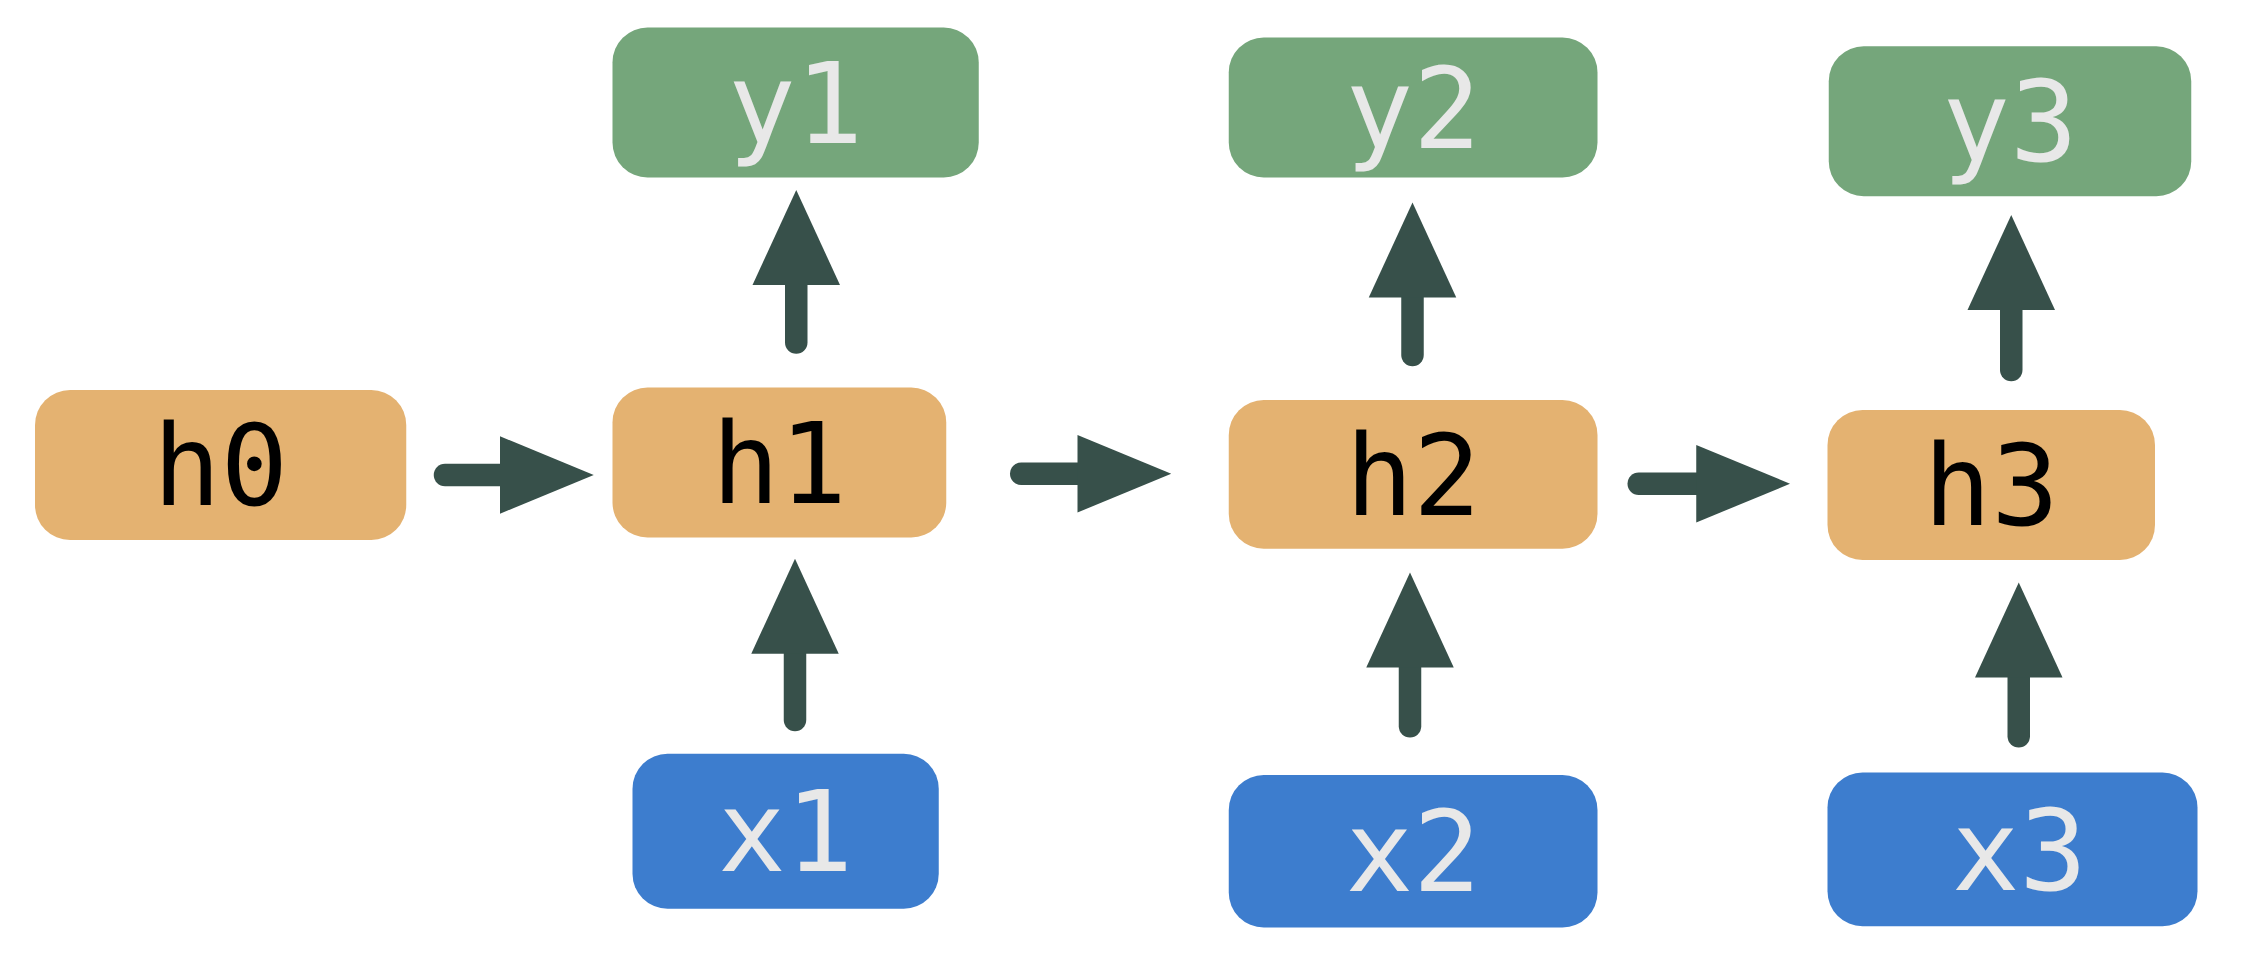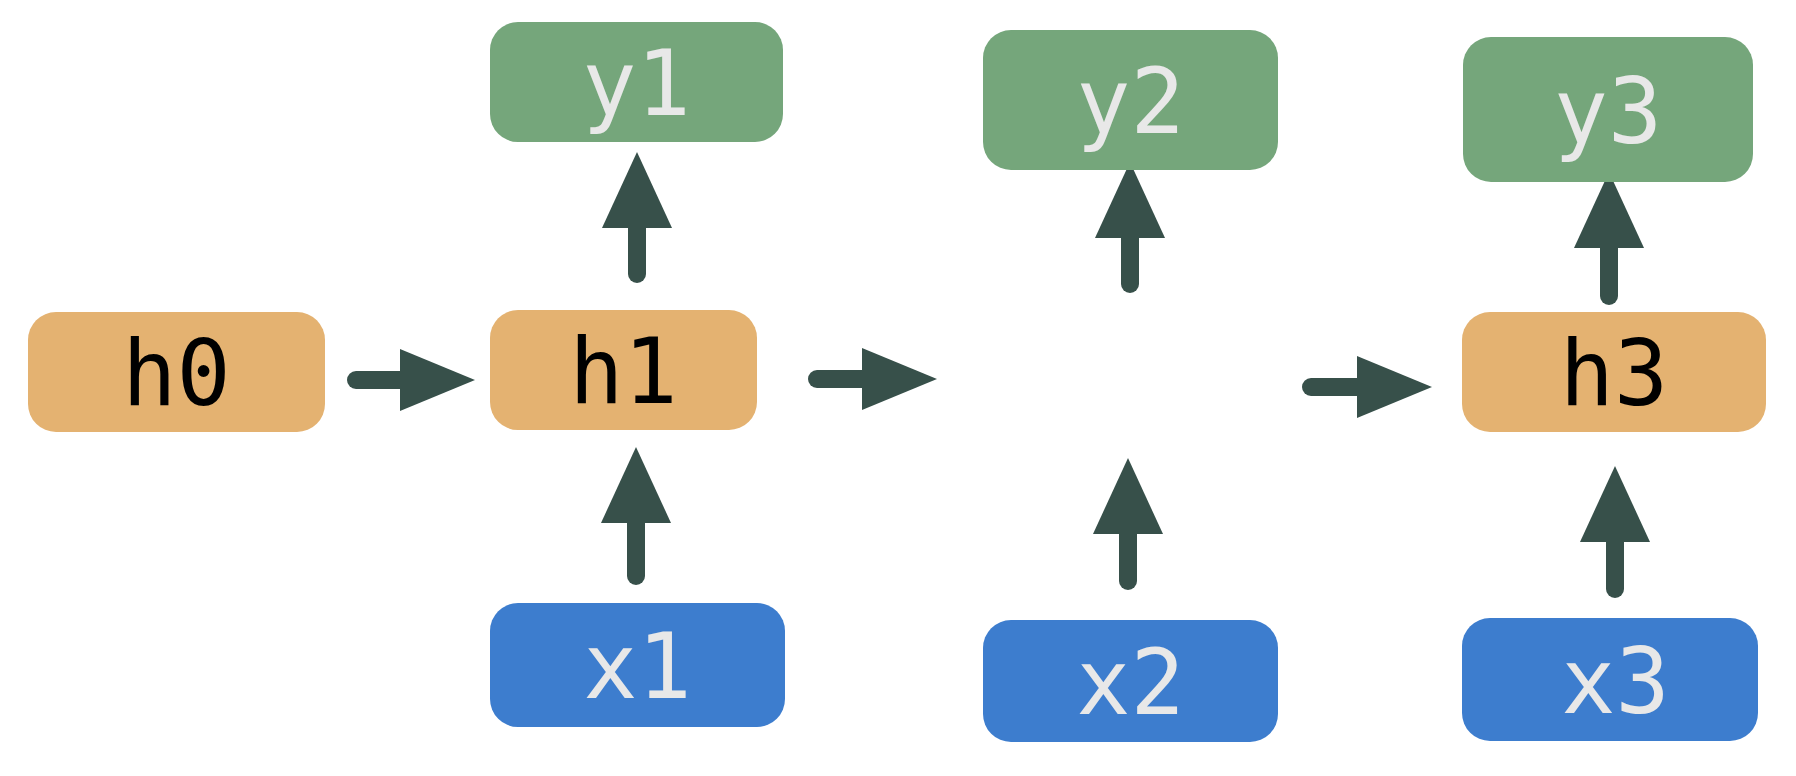--- a/index.html
+++ b/index.html
@@ -29,29 +29,29 @@
     display:flex;align-items:center;justify-content:center;
     font-size:90px;line-height:1;
     padding-top:4px;box-sizing:border-box;
     white-space:nowrap;
   }
   .node--hidden{background:var(--hidden-fill);color:var(--hidden-text);}
   .node--input{background:var(--input-fill);color:var(--io-text);}
   .node--output{background:var(--output-fill);color:var(--io-text);}
 
   #node-y1{left:490px;top:22px;width:293px;height:120px;}
-  #node-y2{left:983px;top:30px;width:295px;height:140px;}
-  #node-y3{left:1463px;top:37px;width:290px;height:145px;}
+  #node-y2{left:983px;top:30px;width:295px;height:112px;}
+  #node-y3{left:1463px;top:37px;width:290px;height:120px;}
 
   #node-h0{left:28px;top:312px;width:297px;height:120px;}
   #node-h1{left:490px;top:310px;width:267px;height:120px;}
   #node-h2{left:983px;top:320px;width:295px;height:119px;}
-  #node-h3{left:1462px;top:312px;width:304px;height:120px;}
+  #node-h3{left:1462px;top:328px;width:262px;height:120px;}
 
-  #node-x1{left:490px;top:603px;width:295px;height:124px;text-align:right;}
+  #node-x1{left:506px;top:603px;width:245px;height:124px;text-align:right;}
   #node-x2{left:983px;top:610px;width:295px;height:122px;margin-top:10px;}
   #node-x3{left:1462px;top:618px;width:296px;height:123px;padding-left:11px;}
 </style>
 </head>
 <body>
 
 <div class="canvas">
 
   <svg id="arrows" class="arrows" viewBox="0 0 1796 776" xmlns="http://www.w3.org/2000/svg">
       <g>
@@ -91,19 +91,20 @@
         <polygon fill="#37504A" points="1574,248 1644,248 1609,172"></polygon>
       </g>
     </svg>
 
   <div class="node node--output" id="node-y1">y1</div>
   <div class="node node--output" id="node-y2">y2</div>
   <div class="node node--output" id="node-y3">y3</div>
 
   <div class="node node--hidden" id="node-h0">h0</div>
   <div class="node node--hidden" id="node-h1">h1</div>
+  <div class="node node--hidden" id="node-h2">h2</div>
   <div class="node node--hidden" id="node-h3">h3</div>
 
   <div class="node node--input" id="node-x1">x1</div>
   <div class="node node--input" id="node-x2">x2</div>
   <div class="node node--input" id="node-x3">x3</div>
 
 </div>
 
 </body></html>

